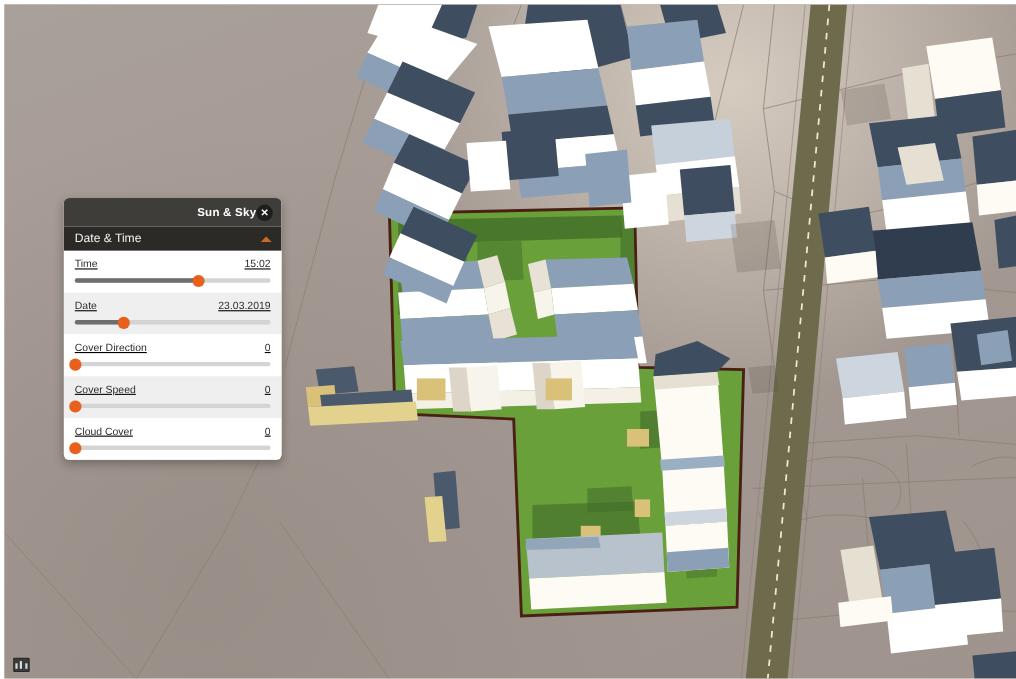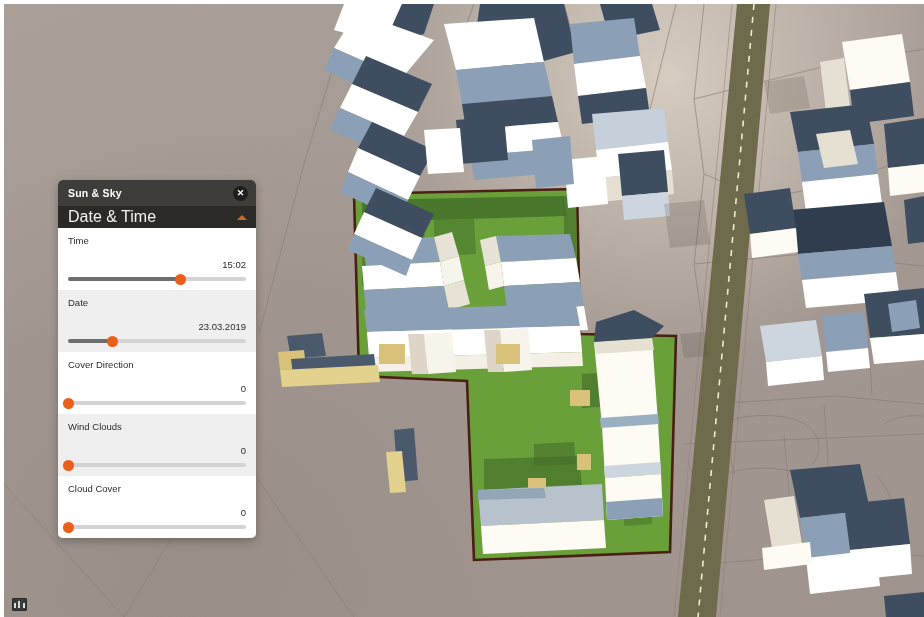--- a/index.html
+++ b/index.html
@@ -87,20 +87,21 @@
     align-items: center;
     padding: 0 8px 0 10px;
     box-sizing: border-box;
   }
   .panel-title .ttl {
     color: #ffffff;
     font-size: 10.5px;
     font-weight: bold;
     letter-spacing: 0.2px;
     flex: 1;
+    text-align: right;
   }
   .close-btn {
     width: 15px;
     height: 15px;
     border-radius: 50%;
     background: #1e1e1c;
     color: #ffffff;
     font-size: 9px;
     line-height: 15px;
     text-align: center;
@@ -112,51 +113,51 @@
     height: 22px;
     background: #2b2a27;
     display: flex;
     align-items: center;
     padding: 0 8px 0 10px;
     box-sizing: border-box;
     cursor: pointer;
   }
   .section-head .sh-label {
     color: #f2f2f2;
-    font-size: 16px;
+    font-size: 11px;
     flex: 1;
   }
   .chevron {
     width: 0; height: 0;
     border-left: 5px solid transparent;
     border-right: 5px solid transparent;
     border-bottom: 5px solid #c76a2a;
     margin-right: 1px;
   }
 
   .slider-row {
     padding: 7px 10px 9px 10px;
     background: #ffffff;
     box-sizing: border-box;
   }
   .slider-row.alt { background: #efefef; }
   .row-head {
     display: flex;
-    align-items: flex-start;
+    align-items: center;
     margin-bottom: 7px;
+    text-decoration: underline;
   }
   .row-head .lbl {
     font-size: 9.5px;
     color: #2c2c2c;
     flex: 1;
   }
   .row-head .val {
     font-size: 9.5px;
     color: #2c2c2c;
-    margin-top: 24px;
   }
   .track {
     position: relative;
     height: 4px;
     border-radius: 2px;
     background: #d4d4d4;
     cursor: pointer;
   }
   .fill {
     position: absolute;
@@ -452,21 +453,21 @@
           <span class="val">0</span>
         </div>
         <div class="track">
           <div class="fill" style="width: 0%;"></div>
           <div class="knob" style="left: 0%;"></div>
         </div>
       </div>
 
       <div class="slider-row alt">
         <div class="row-head">
-          <span class="lbl">Wind Clouds</span>
+          <span class="lbl">Cover Speed</span>
           <span class="val">0</span>
         </div>
         <div class="track">
           <div class="fill" style="width: 0%;"></div>
           <div class="knob" style="left: 0%;"></div>
         </div>
       </div>
 
       <div class="slider-row">
         <div class="row-head">

